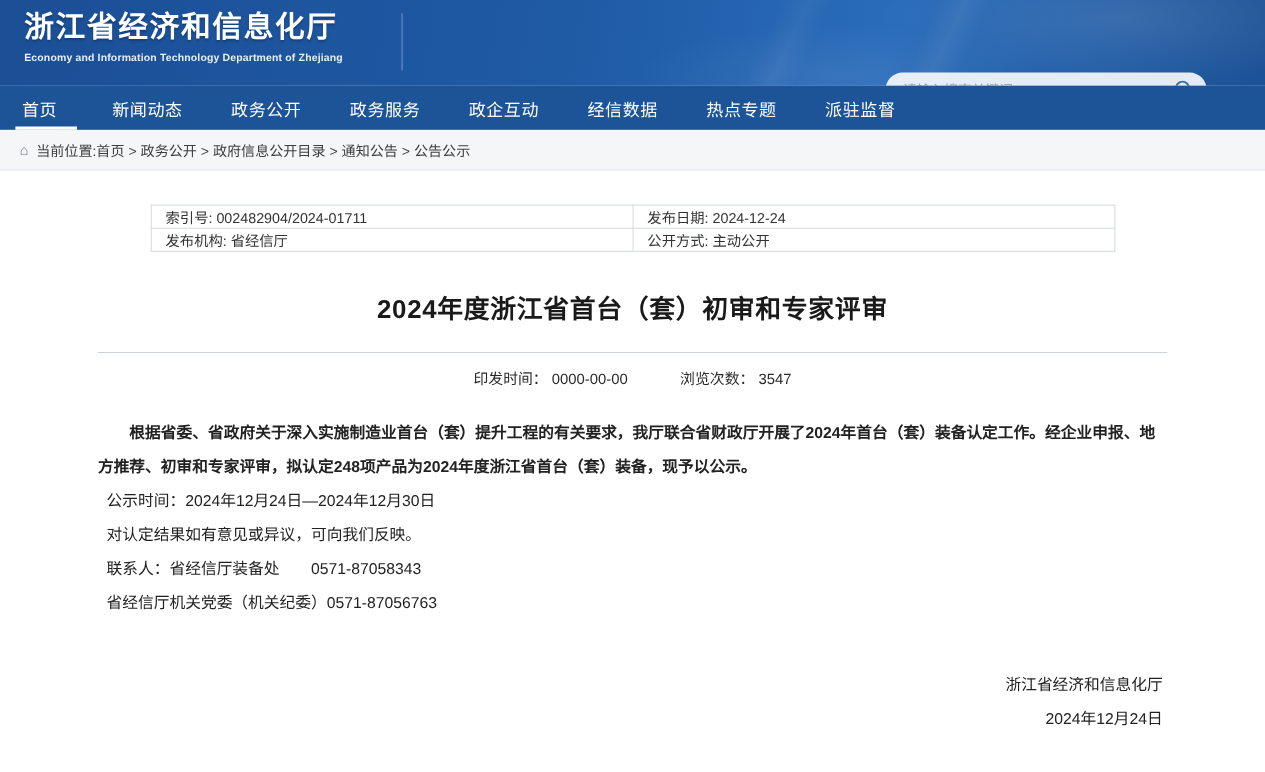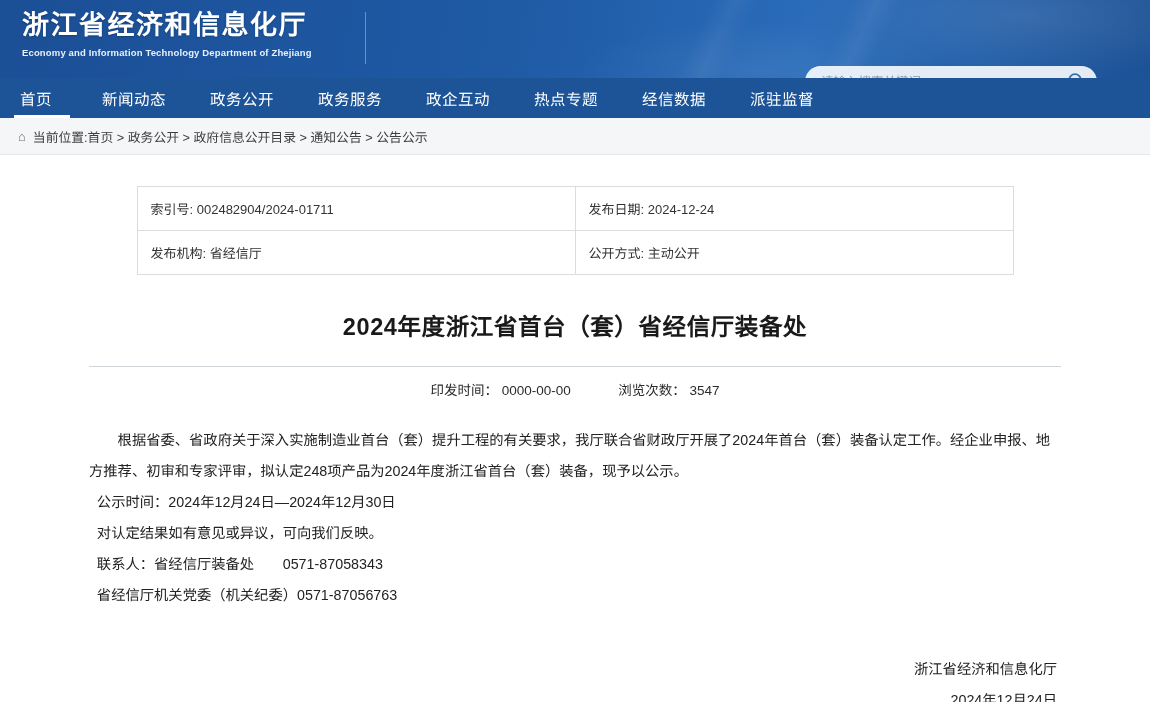--- a/index.html
+++ b/index.html
@@ -132,21 +132,21 @@
     margin: 31px auto 0;
     width: 877px;
     border-collapse: collapse;
     table-layout: fixed;
   }
   .meta-table td {
     border: 1px solid #d8dde2;
     height: 21px;
     font-size: 13px;
     color: #333;
-    padding: 12px 13px;
+    padding: 0 13px;
     white-space: nowrap;
     overflow: hidden;
   }
   .meta-table td.col-l { width: 50%; }
 
   .doc-title {
     margin: 33px auto 0;
     width: 972px;
     text-align: center;
     font-size: 23.5px;
@@ -170,21 +170,21 @@
   .subinfo .gap { display: inline-block; width: 40px; }
 
   .body-wrap {
     width: 972px;
     margin: 26px auto 0;
     font-size: 14.3px;
     color: #222;
     line-height: 31px;
   }
   .body-wrap p { margin: 0; }
-  .p-indent { text-indent: 2em; }
+  .p-indent { text-indent: 2em; font-weight: bold; }
   .p-line { text-indent: 0.55em; }
   .spacer-line { height: 31px; }
 
   .sign {
     width: 972px;
     margin: 12px auto 0;
     text-align: right;
     font-size: 14.3px;
     color: #222;
     line-height: 31px;
@@ -226,24 +226,24 @@
   <div class="nav-item">
     <span>政务公开</span>
   </div>
   <div class="nav-item">
     <span>政务服务</span>
   </div>
   <div class="nav-item">
     <span>政企互动</span>
   </div>
   <div class="nav-item">
+    <span>经信数据</span>
+  </div>
+  <div class="nav-item">
     <span>热点专题</span>
-  </div>
-  <div class="nav-item">
-    <span>经信数据</span>
   </div>
   <div class="nav-item">
     <span>派驻监督</span>
   </div>
 </div>
 
 <div class="crumb-bar">
   <span class="home-icon">⌂</span>
   <span class="crumb-text">当前位置:</span>
   <span class="crumb-text">首页 &gt; 政务公开 &gt; 政府信息公开目录 &gt; 通知公告 &gt; 公告公示</span>
@@ -257,21 +257,21 @@
       <td class="col-l">索引号: 002482904/2024-01711</td>
       <td>发布日期: 2024-12-24</td>
     </tr>
     <tr>
       <td class="col-l">发布机构: 省经信厅</td>
       <td>公开方式: 主动公开</td>
     </tr>
   </tbody>
     </table>
 
-  <div class="doc-title">2024年度浙江省首台（套）省经信厅装备处</div>
+  <div class="doc-title">2024年度浙江省首台（套）初审和专家评审</div>
 
   <div class="title-rule"></div>
 
   <div class="subinfo">
     <span>印发时间：</span>
     <span>0000-00-00</span>
     <span class="gap"></span>
     <span>浏览次数：</span>
     <span>3547</span>
   </div>

